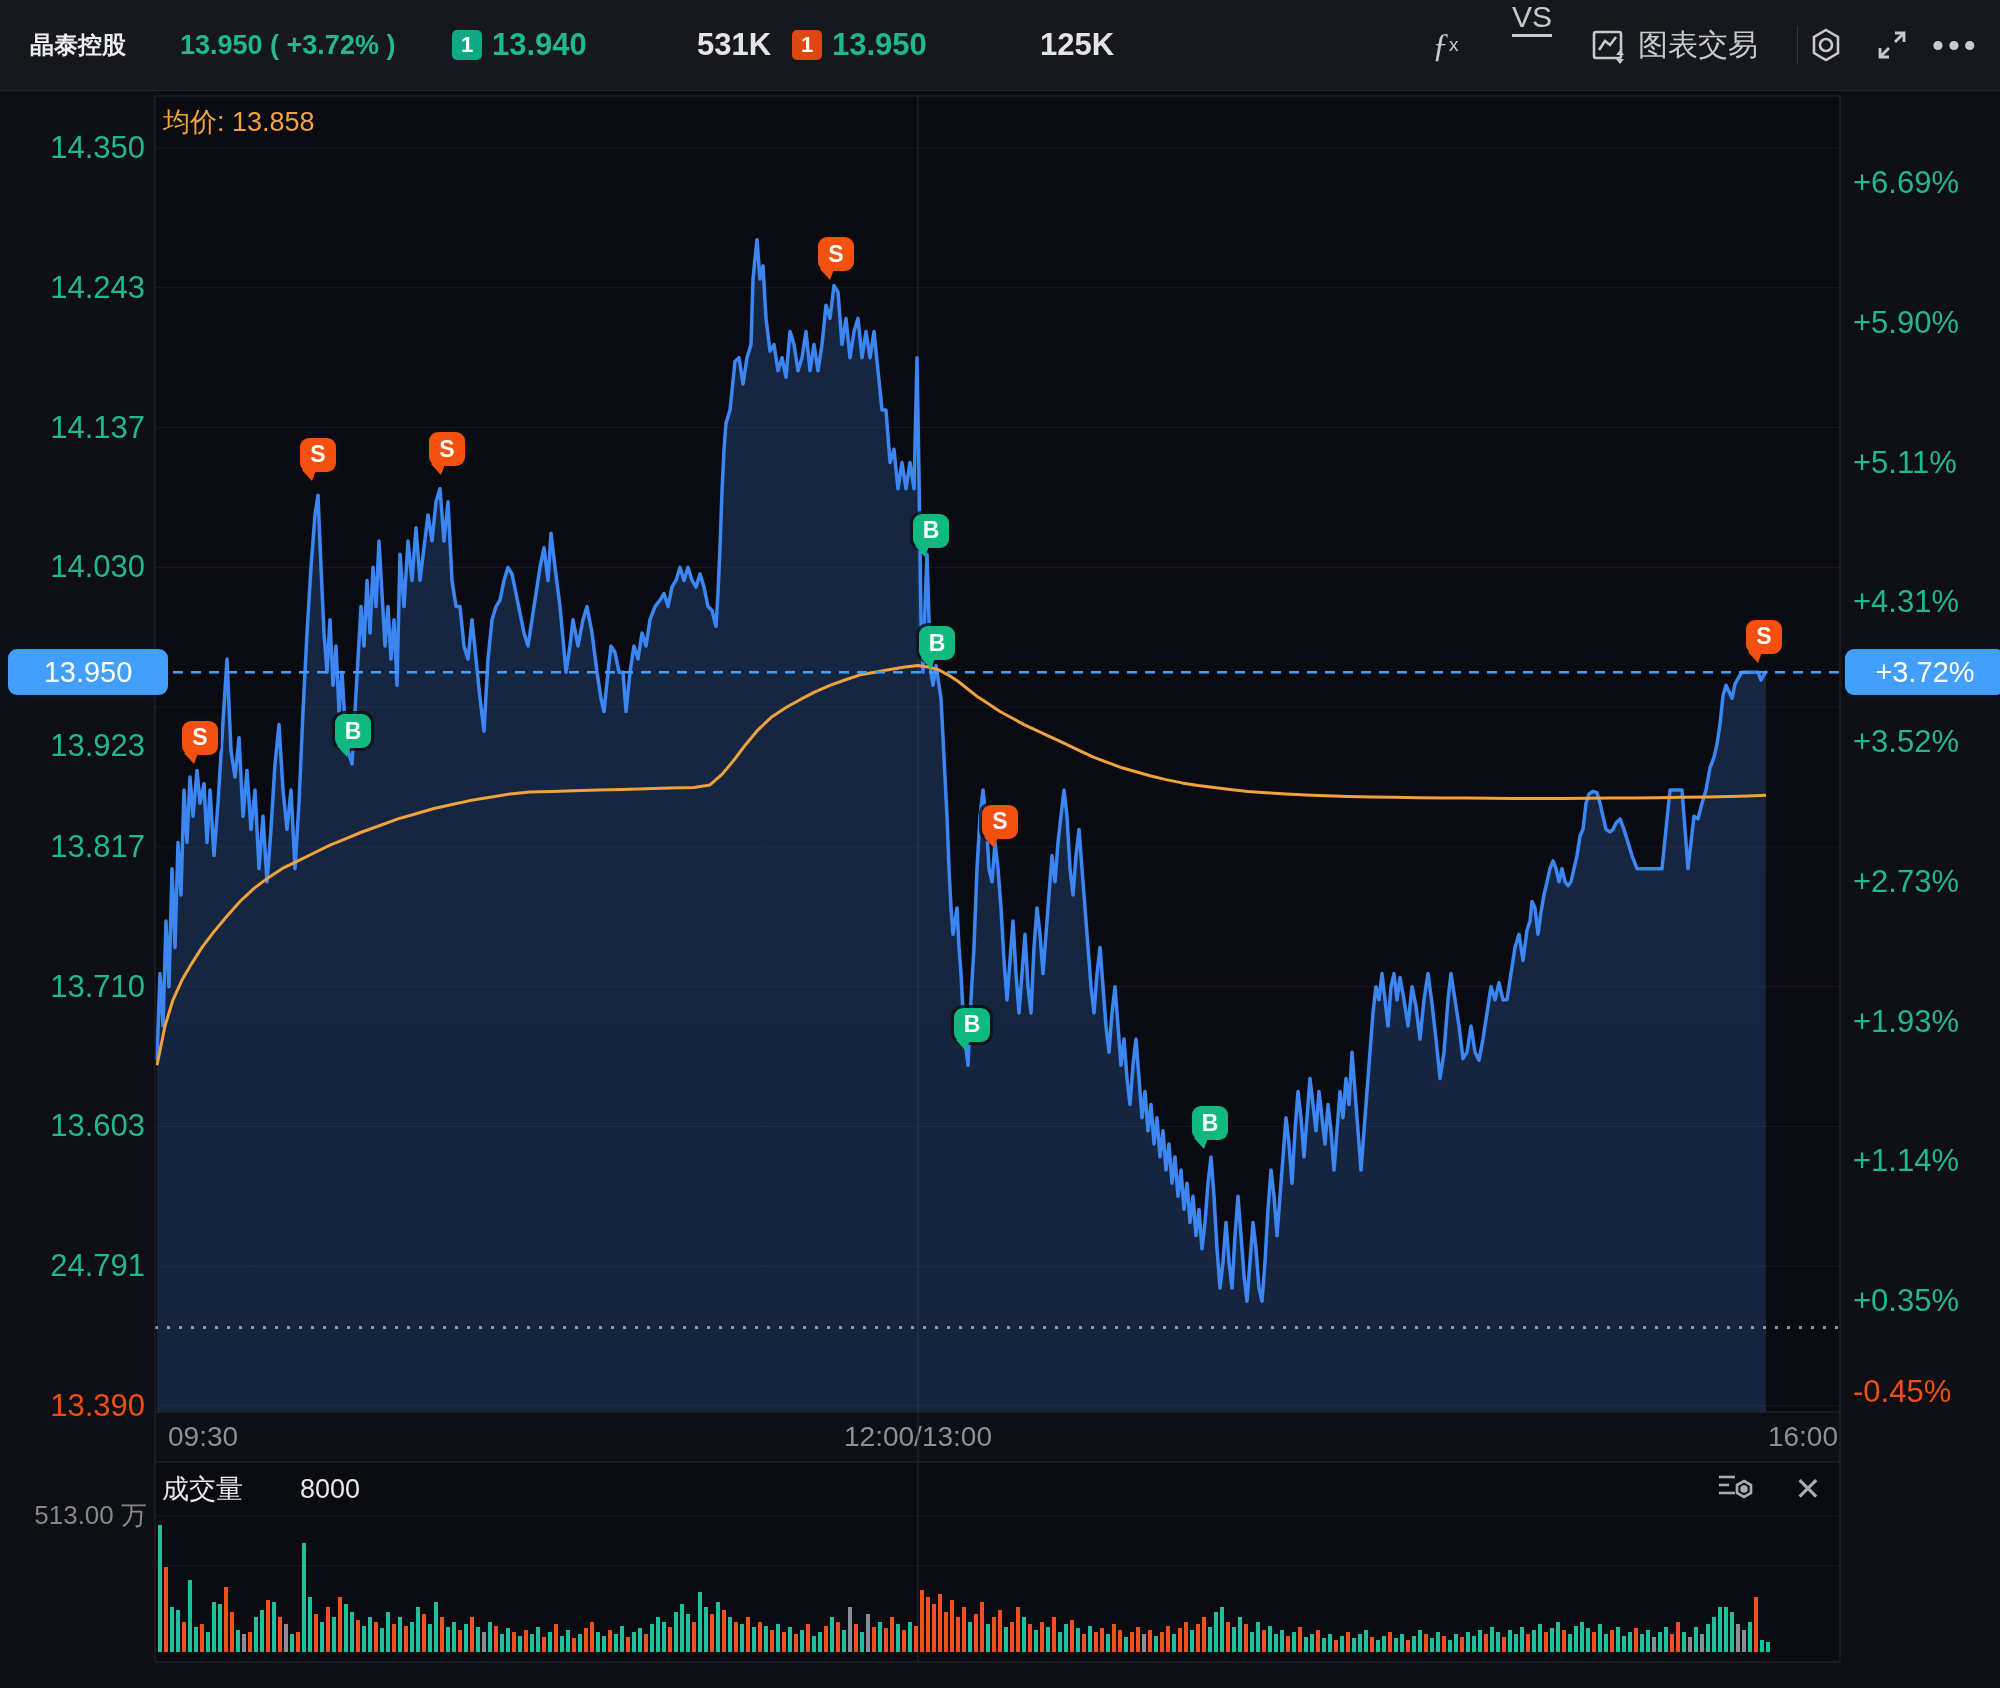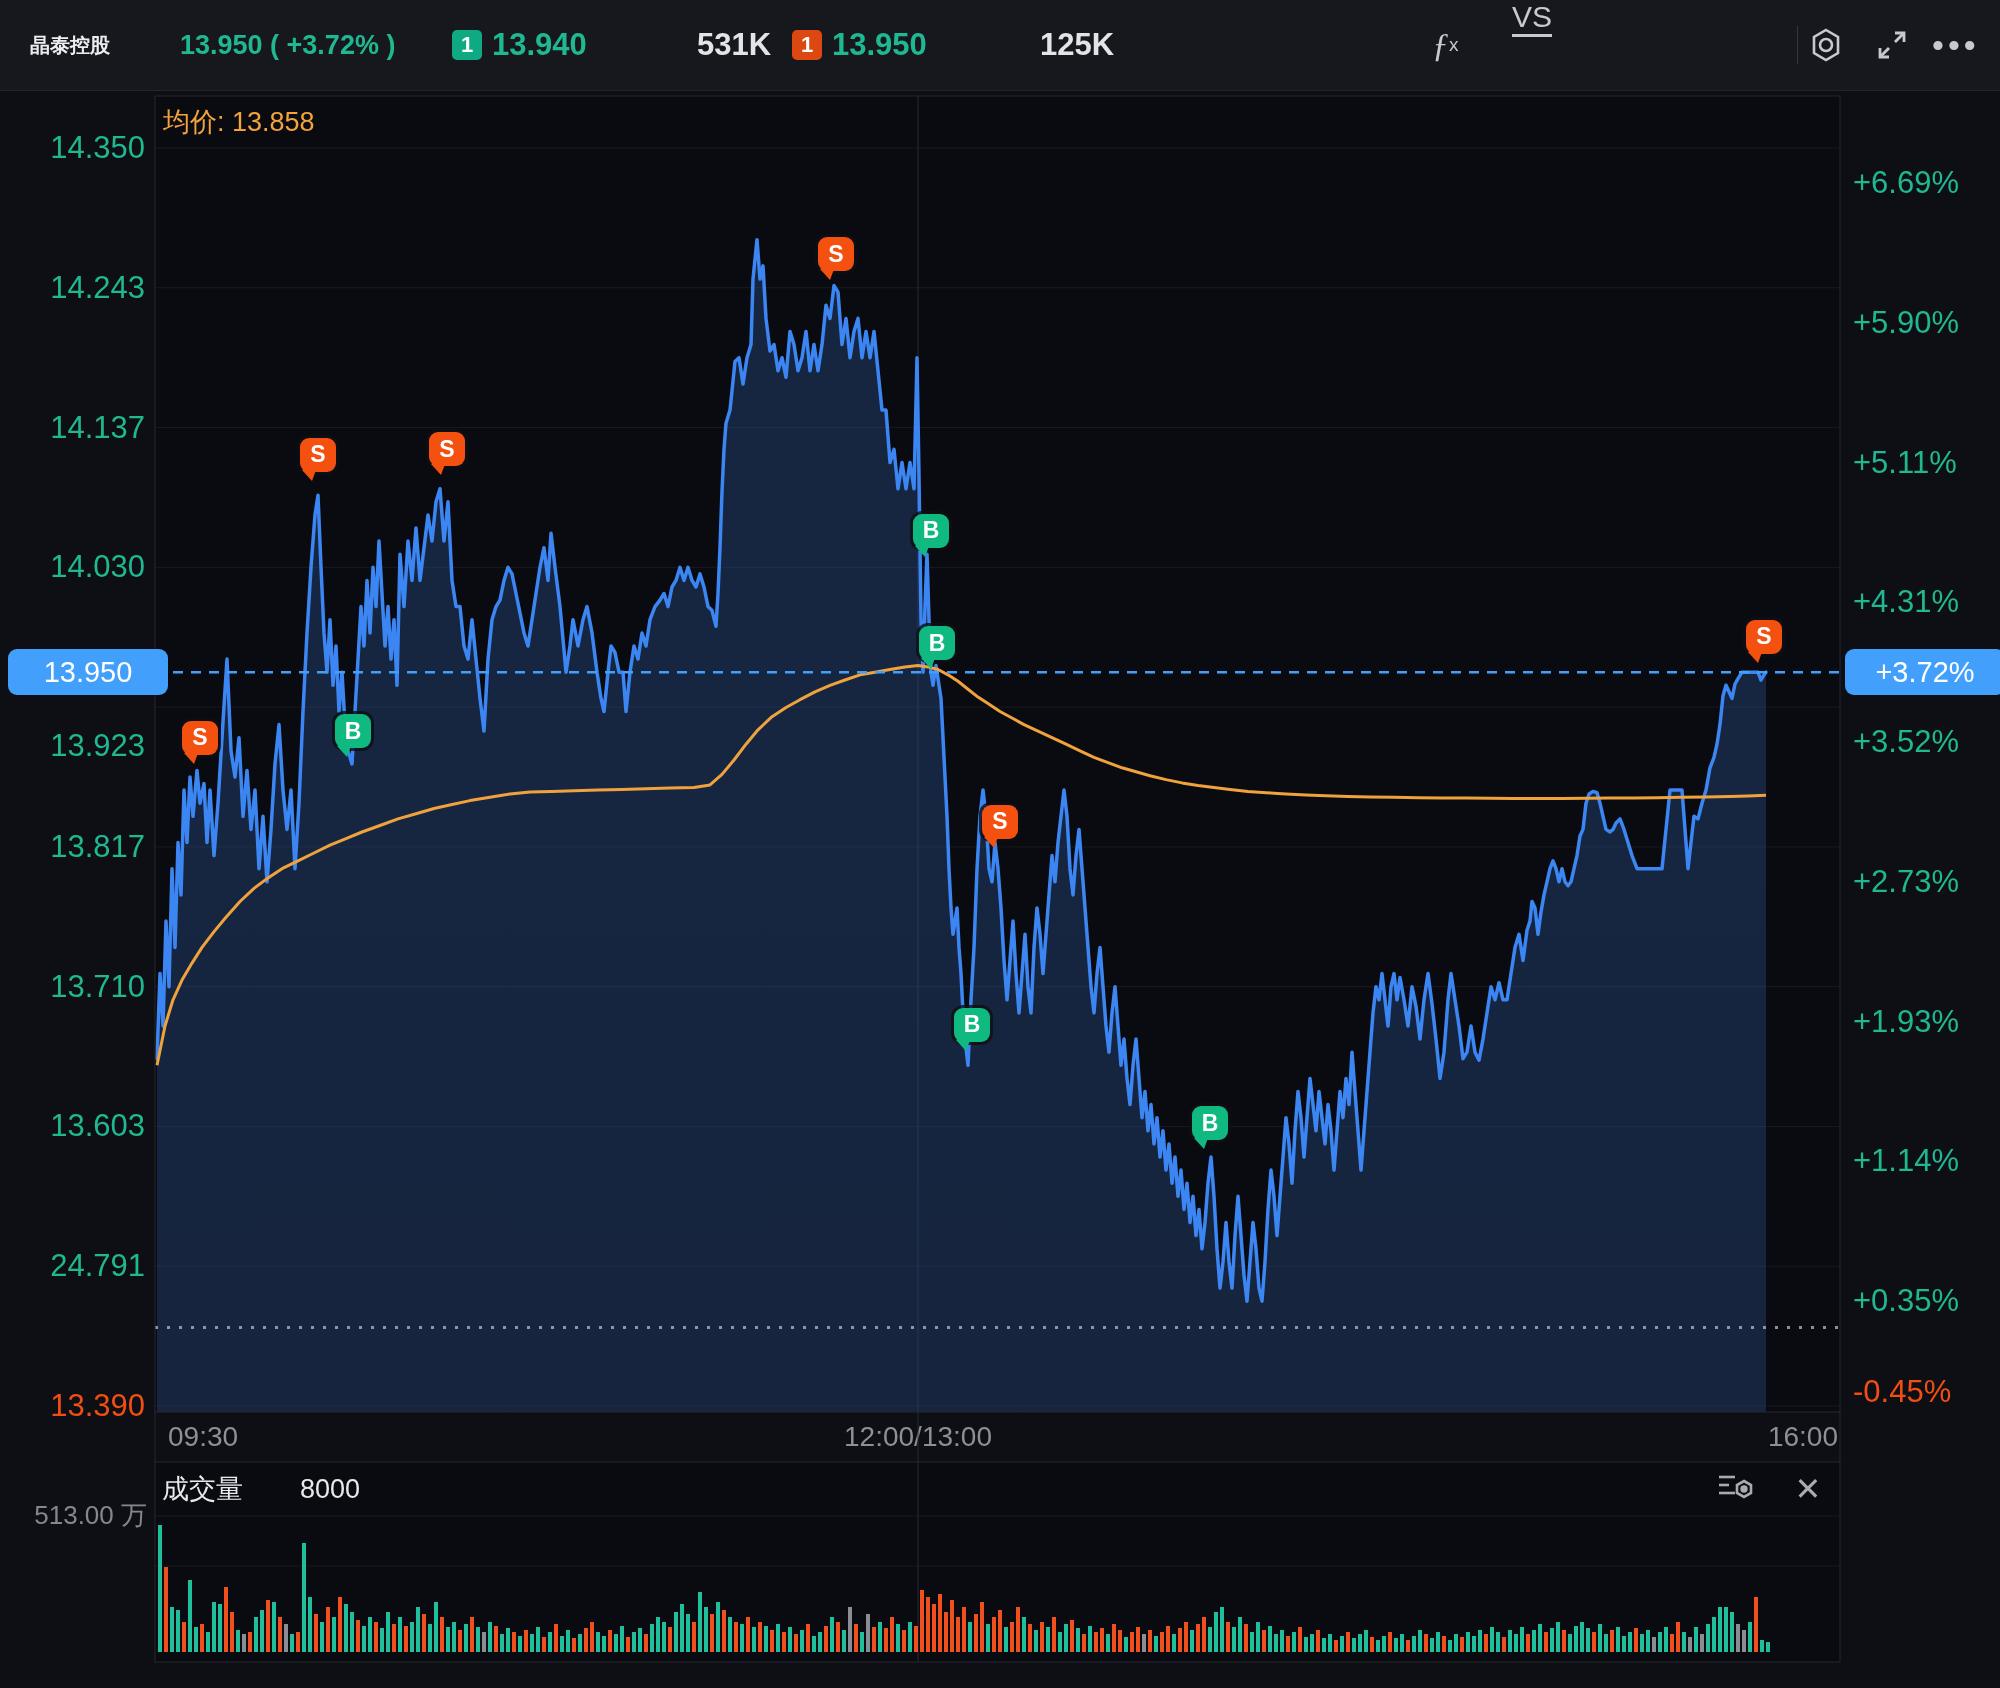--- a/index.html
+++ b/index.html
@@ -1,21 +1,21 @@
 <!DOCTYPE html>
 <html><head>
 <meta charset="utf-8">
 <style>
   html,body{margin:0;padding:0;background:#0e0f14;width:2000px;height:1688px;overflow:hidden;
     font-family:"Liberation Sans","DejaVu Sans",sans-serif;-webkit-font-smoothing:antialiased;}
   #stage{position:relative;width:2000px;height:1688px;background:#0e0f14;}
   
   .hdr{position:absolute;left:0;top:0;width:2000px;height:90px;background:#17181d;border-bottom:1px solid #24252b;
        display:flex;align-items:center;}
-  .hdr .sym{position:absolute;left:30px;font-size:20px;font-weight:bold;color:#ecedf0;}
+  .hdr .sym{position:absolute;left:30px;font-size:24px;font-weight:bold;color:#ecedf0;}
   .hdr .pc{position:absolute;left:180px;font-size:27px;font-weight:bold;color:#1fb890;}
   .badge{position:absolute;top:30px;width:30px;height:30px;border-radius:5px;color:#fff;font-size:22px;font-weight:bold;
          display:flex;align-items:center;justify-content:center;}
   .badge.green{left:452px;background:#0fa984;}
   .badge.orange{left:792px;background:#dd4711;}
   .hdr .bidp{position:absolute;left:492px;font-size:31px;font-weight:bold;color:#1fb890;}
   .hdr .bids{position:absolute;left:697px;font-size:31px;font-weight:bold;color:#e3e4e8;}
   .hdr .askp{position:absolute;left:832px;font-size:31px;font-weight:bold;color:#1fb890;}
   .hdr .asks{position:absolute;left:1040px;font-size:31px;font-weight:bold;color:#e3e4e8;}
   .tool{position:absolute;top:0;height:90px;display:flex;align-items:center;color:#c7c9cf;cursor:pointer;}
@@ -64,20 +64,29 @@
   <span class="bids">531K</span>
   <span class="badge orange">1</span>
   <span class="askp">13.950</span>
   <span class="asks">125K</span>
 
   <span class="tool fx">
         <span>ƒ</span>
         <sub>x</sub>
       </span>
   <span class="tool vs">VS</span>
+  <span class="tool ctbtn">
+    <svg width="38" height="38" viewBox="0 0 38 38" fill="none" stroke="#c7c9cf" stroke-width="2.6">
+      <rect x="4" y="6" width="27" height="26" rx="2"></rect>
+      <polyline points="9,24 15,15 20,19 26,11"></polyline>
+      <path d="M30 24 l4 5 h-8 z" fill="#c7c9cf" stroke="none"></path>
+          <path d="M30 38 l4 -5 h-8 z" fill="#c7c9cf" stroke="none"></path>
+    </svg>
+    <span>图表交易</span>
+  </span>
   <span class="divd"></span>
   <span class="tool gearbtn">
     <svg width="40" height="40" viewBox="0 0 40 40" fill="none" stroke="#c7c9cf" stroke-width="2.6">
       <path d="M20 5 L32 12 V28 L20 35 L8 28 V12 Z"></path>
           <circle cx="20" cy="20" r="6"></circle>
     </svg>
   </span>
   <span class="tool expbtn">
     <svg width="40" height="40" viewBox="0 0 40 40" fill="none" stroke="#c7c9cf" stroke-width="2.8">
       <path d="M23 8 h9 v9"></path>

